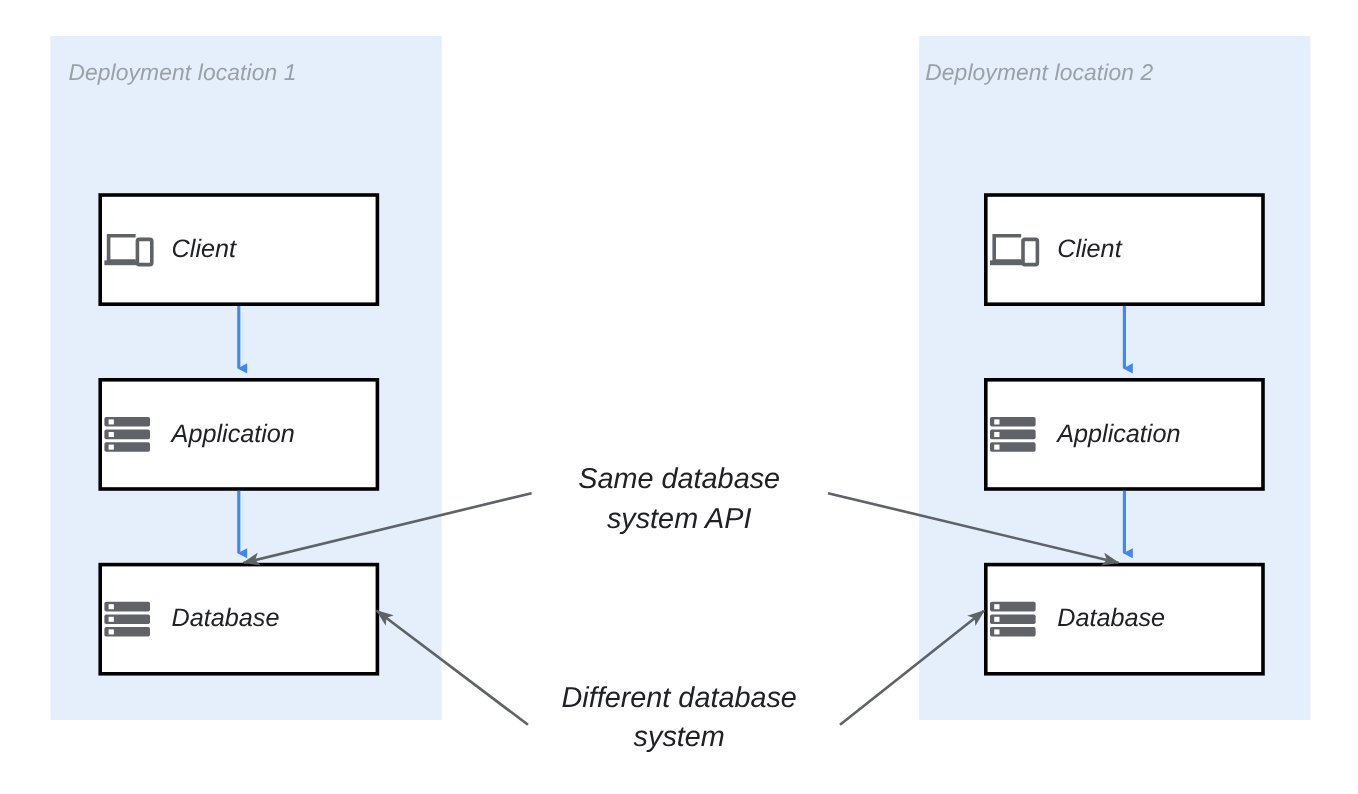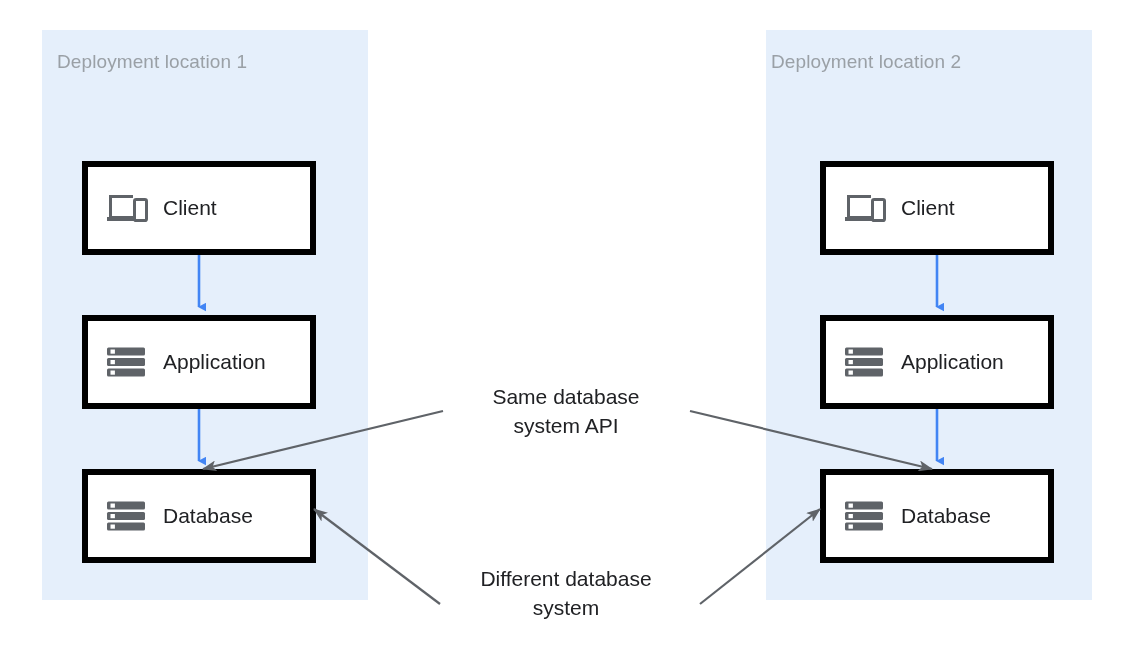--- a/index.html
+++ b/index.html
@@ -11,56 +11,56 @@
     font-family: "Liberation Sans", sans-serif;
     width: 1132px;
     height: 662px;
     overflow: hidden;
   }
   #canvas {
     position: relative;
     width: 1064px;
     height: 662px;
     background: #ffffff;
+    font-style: italic;
   }
   .zone {
     position: absolute;
     background: #e5effb;
   }
   .zone-title {
     position: absolute;
     font-size: 19px;
     color: #9aa0a6;
     letter-spacing: 0.1px;
     white-space: nowrap;
   }
   .node {
     position: absolute;
     background: #ffffff;
-    border: 6px solid #000000;
+    border: 3px solid #000000;
     box-sizing: border-box;
     display: flex;
     align-items: center;
     gap: 14px;
-    padding-left: 17px;
   }
   .node-label {
     font-size: 21px;
     color: #202124;
     white-space: nowrap;
   }
   .node-icon {
     flex: 0 0 auto;
     width: 44px;
     height: 40px;
     display: block;
   }
   .annotation {
     position: absolute;
-    font-size: 21px;
+    font-size: 24px;
     color: #202124;
     text-align: center;
     line-height: 1.38;
     white-space: pre-line;
   }
   svg.overlay {
     position: absolute;
     left: 0;
     top: 0;
     width: 1132px;

